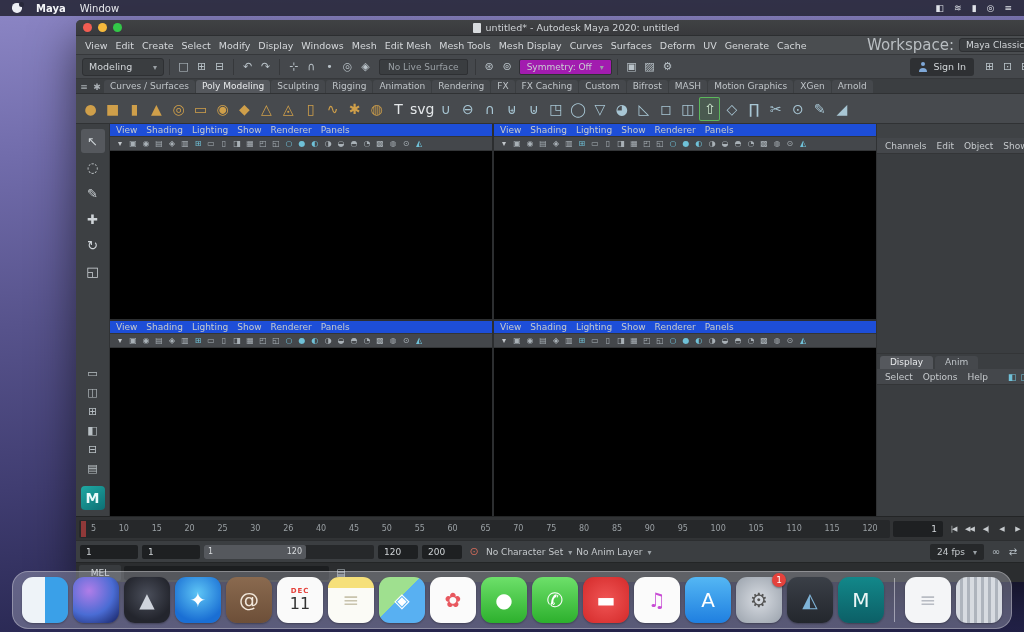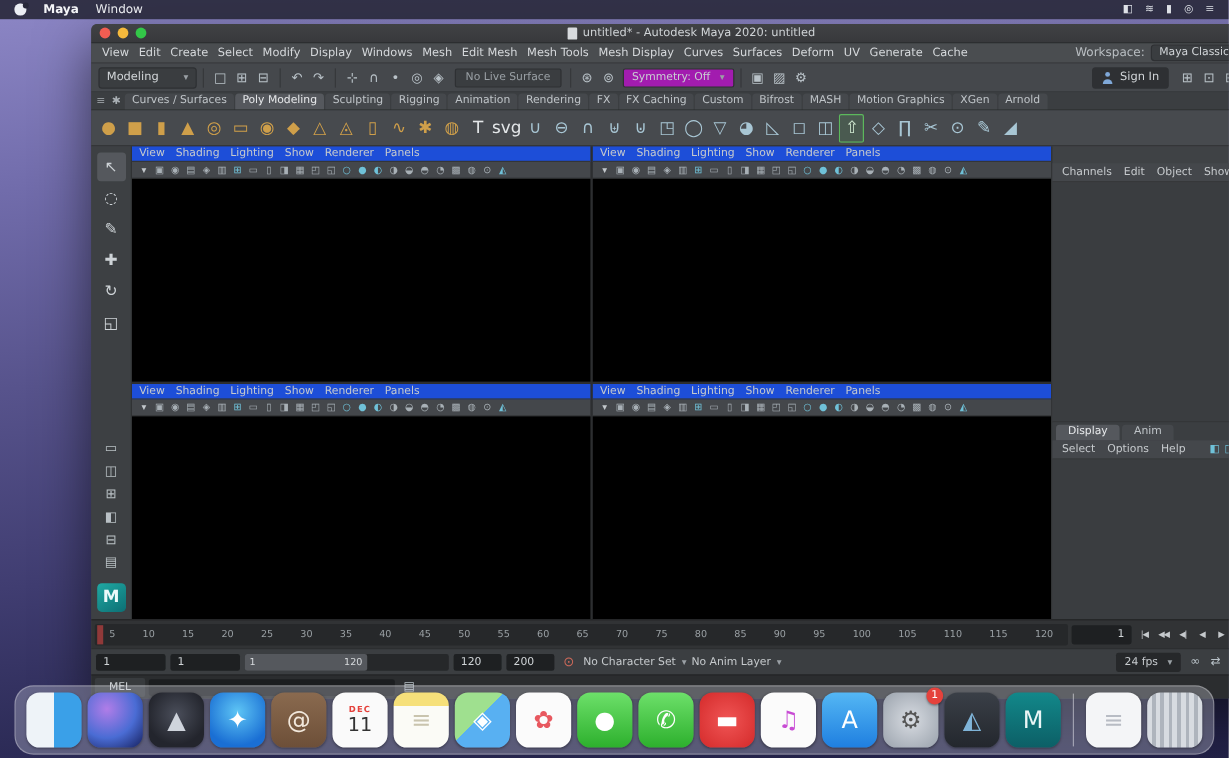--- a/index.html
+++ b/index.html
@@ -23,21 +23,21 @@
   .tl{width:9px;height:9px;border-radius:50%}
   .tl.red{background:#f25d52}.tl.yellow{background:#f5b93c}.tl.green{background:#33c748}
   .title-wrap{position:absolute;left:0;right:0;display:flex;justify-content:center;align-items:center;gap:5px;pointer-events:none}
   .doc-ic{width:8px;height:10px;background:#d8dbde;border-radius:1px}
   .title{font-size:9.5px;color:#cfd3d6;white-space:nowrap}
   
   .mmenu{flex:0 0 17px;background:#4a4d50;display:flex;align-items:center;padding:0 5px;border-bottom:1px solid #36383b}
   .mmenu-items{display:flex;align-items:center}
   .mmi{font-size:9.5px;color:#d5d8db;padding:0 4px;white-space:nowrap;cursor:default}
   .workspace{margin-left:auto;display:flex;align-items:center;gap:5px}
-  .ws-label{font-size:10px;color:#b9bec2}
+  .ws-label{font-size:15px;color:#b9bec2}
   .ws-select{display:flex;align-items:center;background:#3a3d40;border:1px solid #2e3033;border-radius:3px;height:14px;padding:0 6px;font-size:9px;color:#d2d6d9;width:112px;justify-content:space-between}
   
   .status{flex:0 0 24px;display:flex;align-items:center;gap:3px;padding:0 6px;background:#45484c;border-bottom:1px solid #36383b}
   .mode-dd{display:flex;align-items:center;background:#3a3d40;border:1px solid #2e3033;border-radius:3px;height:18px;padding:0 6px;font-size:9.5px;color:#d2d6d9;width:82px;justify-content:space-between}
   .vsep{width:1px;height:16px;background:#36383b;margin:0 2px}
   .ic-group{display:flex;align-items:center;gap:1px}
   .ib{width:17px;height:17px;display:flex;align-items:center;justify-content:center;font-size:11px;color:#b9c2c8;border-radius:2px}
   .live{font-size:9px;color:#9aa0a5;background:#3a3d40;border:1px solid #2e3033;height:16px;display:flex;align-items:center;padding:0 8px;border-radius:2px;margin:0 2px;white-space:nowrap}
   .sym{display:flex;align-items:center;gap:8px;font-size:9px;color:#c9ced2;background:#a21caf;border:1px solid #2e3033;border-radius:2px;height:16px;padding:0 7px;white-space:nowrap}
   .signin{display:flex;align-items:center;gap:5px;background:#2e3033;border-radius:3px;height:18px;padding:0 8px;font-size:9.5px;color:#d2d6d9;margin:0 4px;white-space:nowrap}
@@ -621,21 +621,21 @@
       <div class="ruler">
         <div class="playhead"></div>
         <div class="ticks">
 
         <span class="tick">5</span>
             <span class="tick">10</span>
             <span class="tick">15</span>
             <span class="tick">20</span>
             <span class="tick">25</span>
             <span class="tick">30</span>
-            <span class="tick">35</span>
+            <span class="tick">26</span>
             <span class="tick">40</span>
             <span class="tick">45</span>
             <span class="tick">50</span>
             <span class="tick">55</span>
             <span class="tick">60</span>
             <span class="tick">65</span>
             <span class="tick">70</span>
             <span class="tick">75</span>
             <span class="tick">80</span>
             <span class="tick">85</span>

